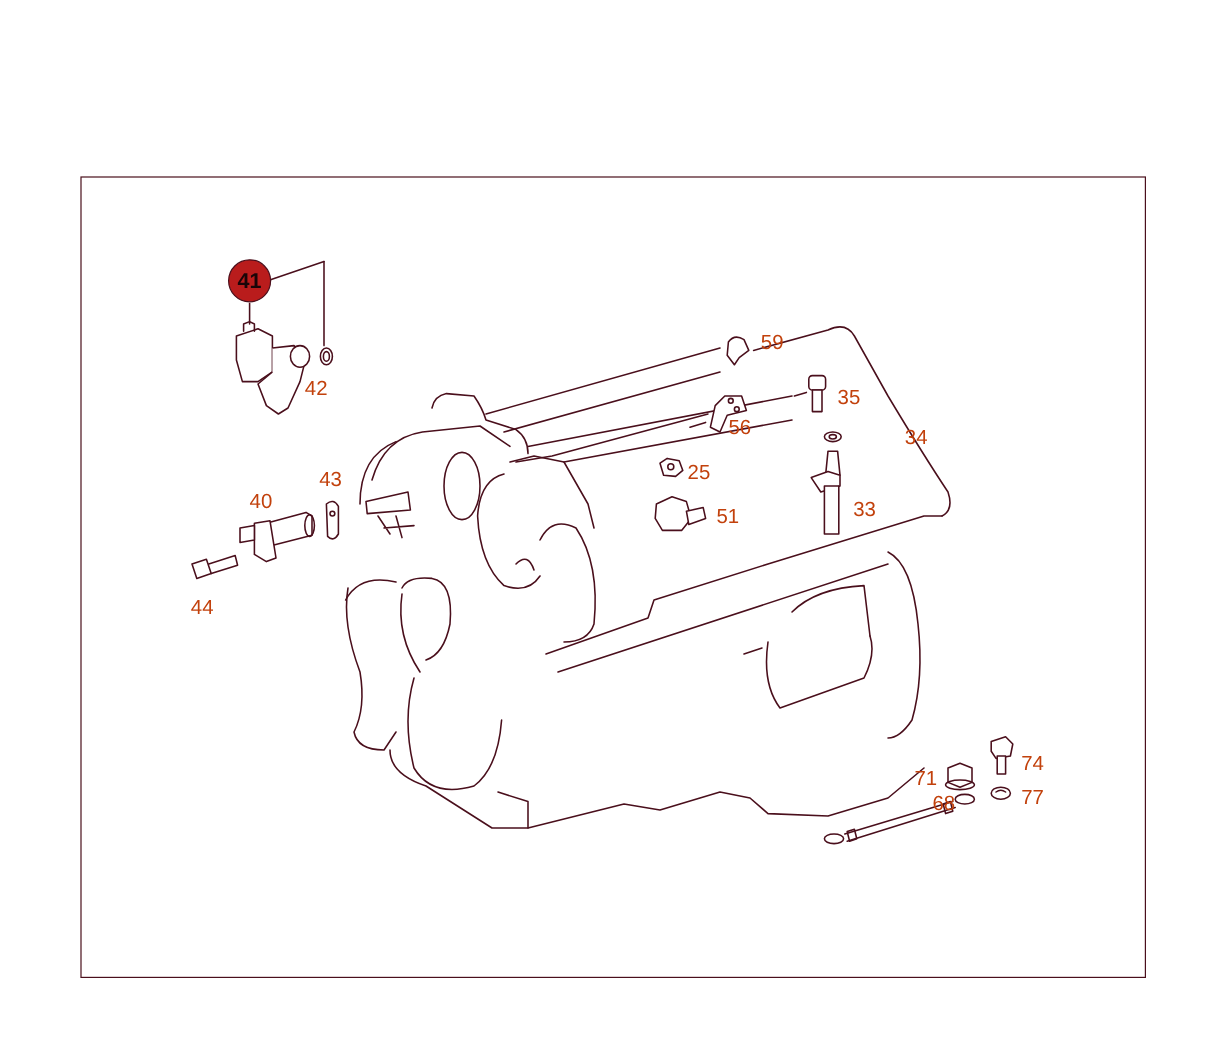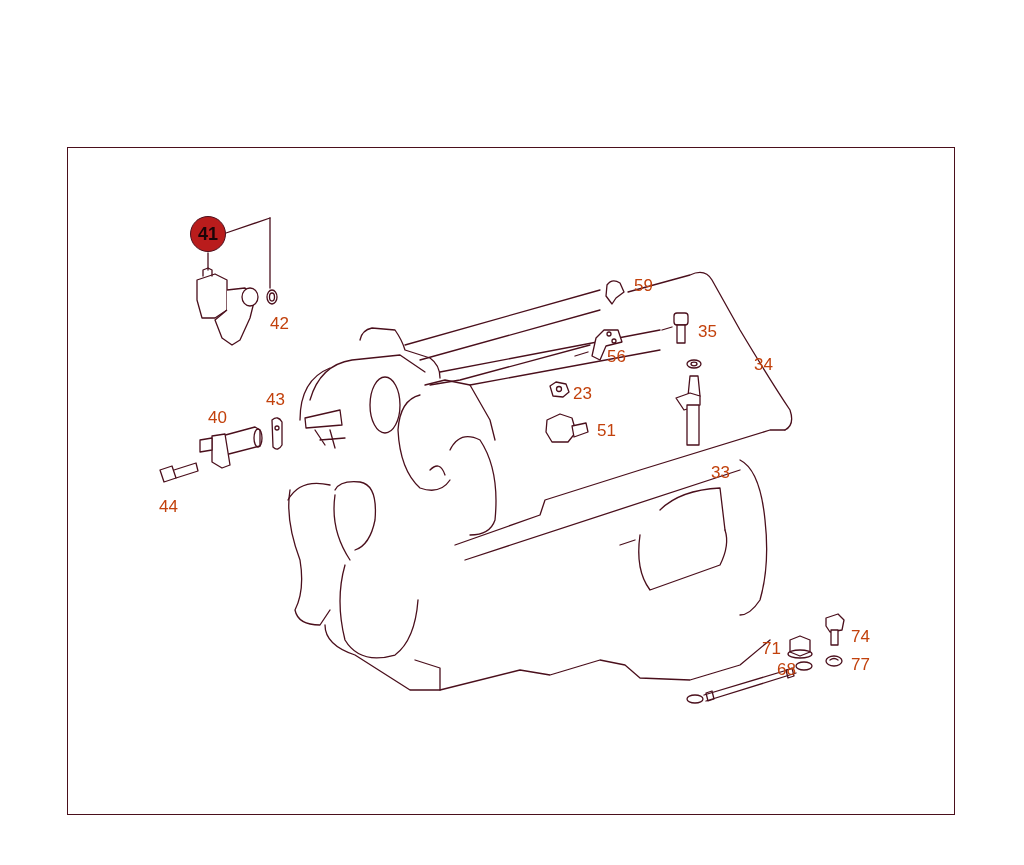--- a/index.html
+++ b/index.html
@@ -134,27 +134,27 @@
   <g>
     <ellipse class="s" cx="695" cy="699" rx="8" ry="4"></ellipse>
     <ellipse class="s" cx="804" cy="666" rx="8" ry="4"></ellipse>
     <path class="s" d="M704 695 L794 668 M706 701 L796 673"></path>
     <path class="s" d="M706 693 L712 691 L714 699 L708 701 Z"></path>
     <path class="s" d="M786 670 L792 668 L794 676 L788 678 Z"></path>
   </g>
 </svg>
 
 <div class="callout-circle" style="left:190px; top:216px;">41</div>
-<div class="lbl" style="left:270px; top:315px;text-align:right;">42</div>
+<div class="lbl" style="left:254px; top:315px;text-align:right;">42</div>
 <div class="lbl" style="left:208px; top:409px;">40</div>
 <div class="lbl" style="left:266px; top:391px;">43</div>
 <div class="lbl" style="left:159px; top:498px;">44</div>
 <div class="lbl" style="left:634px; top:277px;">59</div>
 <div class="lbl" style="left:698px; top:323px;">35</div>
 <div class="lbl" style="left:607px; top:348px;">56</div>
 <div class="lbl" style="left:711px; top:356px;margin-left:43px;">34</div>
-<div class="lbl" style="left:573px; top:385px;">23</div>
-<div class="lbl" style="left:711px; top:416px;margin-top:48px;">33</div>
+<div class="lbl" style="left:573px; top:385px;">25</div>
+<div class="lbl" style="left:711px; top:416px;">33</div>
 <div class="lbl" style="left:597px; top:422px;">51</div>
 <div class="lbl" style="left:851px; top:628px;">74</div>
 <div class="lbl" style="left:762px; top:640px;">71</div>
 <div class="lbl" style="left:851px; top:656px;">77</div>
 <div class="lbl" style="left:777px; top:661px;">68</div>
 
 </body></html>

